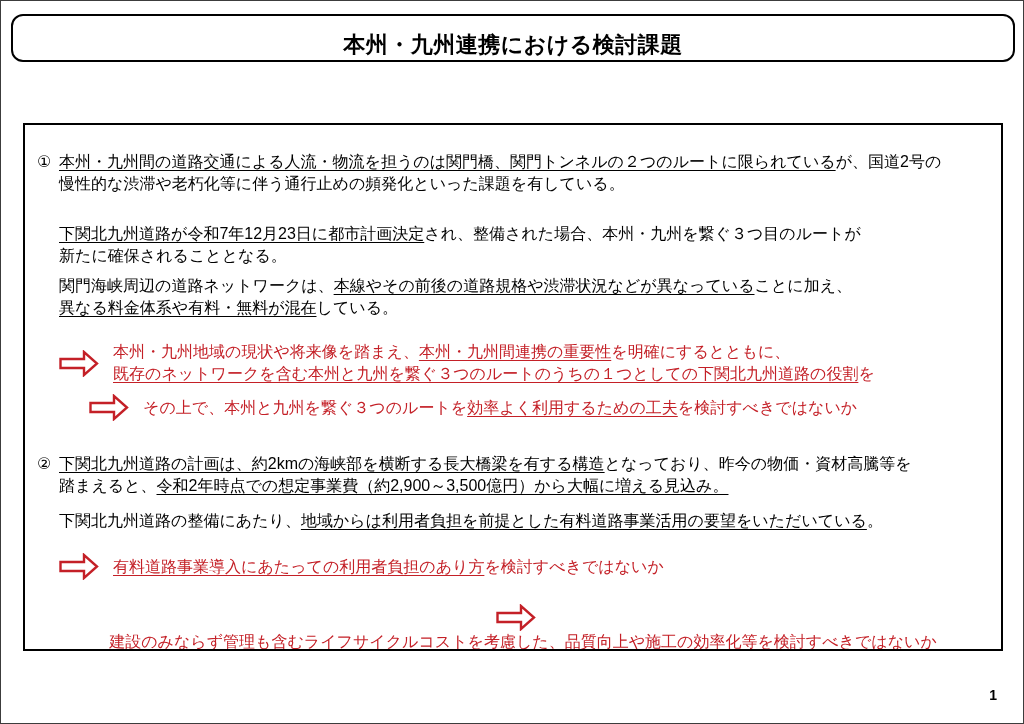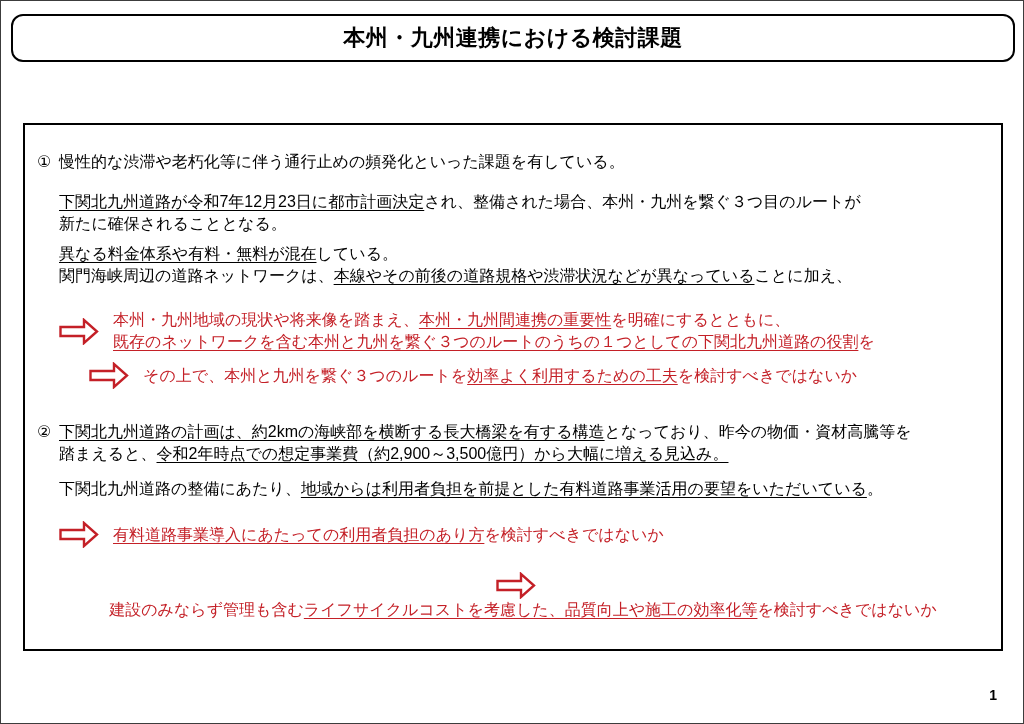--- a/index.html
+++ b/index.html
@@ -19,21 +19,21 @@
   }
   .title-box {
     position: absolute;
     left: 10px;
     top: 13px;
     width: 1004px;
     height: 48px;
     border: 2.5px solid #000;
     border-radius: 12px;
     display: flex;
-    align-items: center;
+    align-items: flex-end;
     justify-content: center;
     background: #fff;
   }
   .title-box h1 {
     font-size: 22px;
     font-weight: bold;
     letter-spacing: 0.5px;
   }
   .content-box {
     position: absolute;
@@ -55,21 +55,21 @@
   .block-arrow .lines { color: var(--accent-red); }
   .lines { min-width: 0; }
   .line { line-height: 22px; white-space: nowrap; }
   .u {
     text-decoration: underline;
     text-decoration-thickness: 1px;
     text-underline-offset: 2.5px;
   }
   
   .content-box > .block:nth-child(1) { margin-top: 0; }
-  .content-box > .block:nth-child(2) { margin-top: 18px; }
+  .content-box > .block:nth-child(2) { margin-top: 28px; }
   .content-box > .block:nth-child(3) { margin-top: 8px; }
   .content-box > .block:nth-child(4) { margin-top: 22px; }
   .content-box > .block:nth-child(5) { margin-top: 9px; padding-left: 30px; }
   .content-box > .block:nth-child(6) { margin-top: 32px; }
   .content-box > .block:nth-child(7) { margin-top: 13px; }
   .content-box > .block:nth-child(8) { margin-top: 21px; }
   .content-box > .block:nth-child(9) { margin-top: 24px; flex-direction: column; }
   .page-number {
     position: absolute;
     right: 26px;
@@ -83,33 +83,34 @@
 
 <div class="page">
   <div class="title-box">
     <h1>本州・九州連携における検討課題</h1>
   </div>
 
   <div class="content-box">
       <div class="block block-text has-marker">
         <span class="marker">①</span>
         <div class="lines">
+          <div class="line"><span class="u">本州・九州間の道路交通による人流・物流を担うのは関門橋、関門トンネルの２つのルートに限られている</span><span>が、国道2号の</span></div>
           <div class="line"><span>慢性的な渋滞や老朽化等に伴う通行止めの頻発化といった課題を有している。</span></div>
         </div>
       </div>
       <div class="block block-text no-marker">
         <div class="lines">
           <div class="line"><span class="u">下関北九州道路が令和7年12月23日に都市計画決定</span><span>され、整備された場合、本州・九州を繋ぐ３つ目のルートが</span></div>
           <div class="line"><span>新たに確保されることとなる。</span></div>
         </div>
       </div>
       <div class="block block-text no-marker">
         <div class="lines">
+          <div class="line"><span>関門海峡周辺の道路ネットワークは、</span><span class="u">本線やその前後の道路規格や渋滞状況などが異なっている</span><span>ことに加え、</span></div>
           <div class="line"><span class="u">異なる料金体系や有料・無料が混在</span><span>している。</span></div>
-          <div class="line"><span>関門海峡周辺の道路ネットワークは、</span><span class="u">本線やその前後の道路規格や渋滞状況などが異なっている</span><span>ことに加え、</span></div>
         </div>
       </div>
       <div class="block block-arrow">
         <span class="arrow">
   <svg width="40" height="27" viewBox="0 0 40 27" aria-hidden="true">
     <path d="M1.5 9 H25 V2 L38 13.5 L25 25 V18 H1.5 Z" fill="#ffffff" stroke="#c42027" stroke-width="2.4" stroke-linejoin="miter"></path>
   </svg>
 </span>
         <div class="lines">
           <div class="line"><span>本州・九州地域の現状や将来像を踏まえ、</span><span class="u">本州・九州間連携の重要性</span><span>を明確にするとともに、</span></div>

